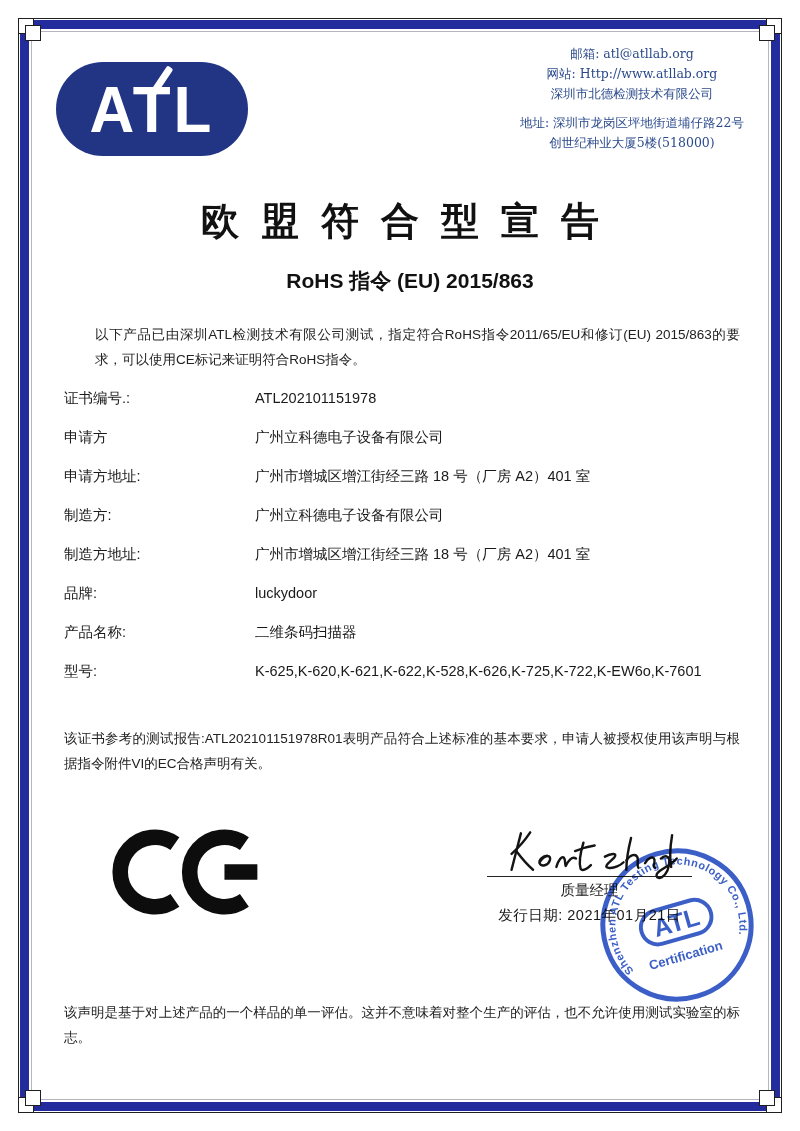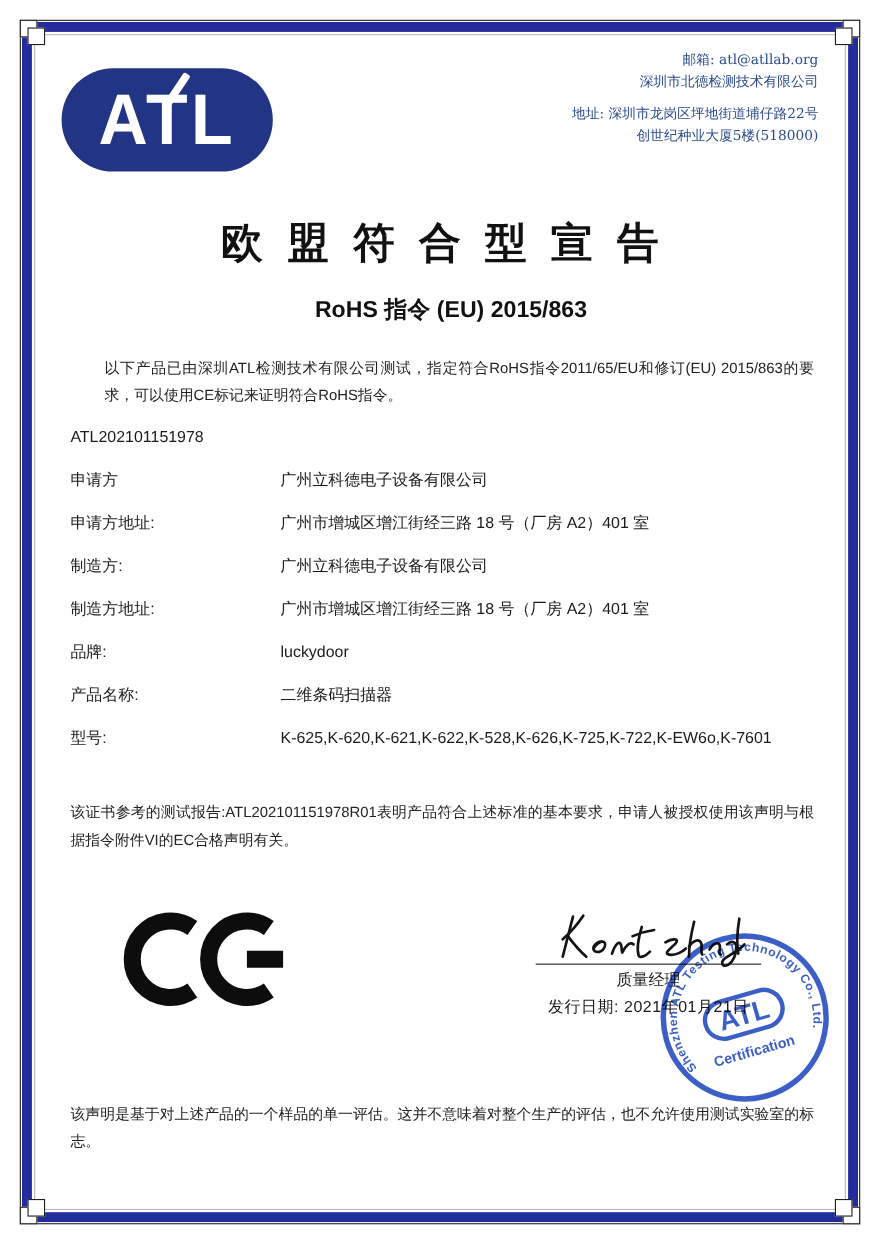--- a/index.html
+++ b/index.html
@@ -13,21 +13,21 @@
   .frame-inner { position:absolute; inset:31px; border:1px solid #b5b5c0; pointer-events:none; }
   .corner-sq { position:absolute; width:16px; height:16px; background:#ffffff; border:1.5px solid #1f1f1f; }
 
   
   .logo { position:absolute; left:56px; top:62px; width:192px; height:94px;
           background:#213584; border-radius:47px; display:flex; align-items:center; justify-content:center; }
   .logo-text { color:#ffffff; font-size:62px; font-weight:800; letter-spacing:3px;
                font-family:"Liberation Sans", sans-serif; transform:scaleY(1.05); }
   .logo-slash { position:absolute; left:88px; top:16px; width:34px; height:7px; background:#ffffff;
                 transform:rotate(-56deg); border-radius:2px; }
-  .contact { position:absolute; right:56px; top:44px; text-align:right; color:#2b4a8c;
+  .contact { position:absolute; right:56px; top:44px; text-align:center; color:#2b4a8c;
              font-family:"DejaVu Serif", serif; font-size:12.5px; line-height:20px; }
   .contact .gap { height:9px; }
 
   
   .title { position:absolute; left:0; right:0; top:196px; text-align:center;
            font-family:"Liberation Serif", serif; font-weight:bold; font-size:38px;
            letter-spacing:22px; padding-left:22px; color:#111; }
   .subtitle { position:absolute; left:0; right:0; top:267px; text-align:center;
               font-weight:bold; font-size:21px; color:#111;padding-left:20px; }
 
@@ -75,33 +75,35 @@
   <div class="corner-sq" style="left:766px;top:1097px;"></div>
   <div class="corner-sq" style="left:759px;top:1090px;"></div>
 
   <div class="logo">
     <span class="logo-text">ATL</span>
     <span class="logo-slash"></span>
   </div>
 
   <div class="contact">
     <div>邮箱: atl@atllab.org</div>
+    <div>网站: Http://www.atllab.org</div>
     <div>深圳市北德检测技术有限公司</div>
     <div class="gap"></div>
     <div>地址: 深圳市龙岗区坪地街道埔仔路22号</div>
     <div>创世纪种业大厦5楼(518000)</div>
   </div>
 
   <div class="title">欧盟符合型宣告</div>
   <div class="subtitle">RoHS 指令 (EU) 2015/863</div>
 
   <div class="para intro">以下产品已由深圳ATL检测技术有限公司测试，指定符合RoHS指令2011/65/EU和修订(EU) 2015/863的要求，可以使用CE标记来证明符合RoHS指令。</div>
 
   <div class="fields">
     <div class="field-row">
+      <div class="field-label">证书编号.:</div>
       <div class="field-value">ATL202101151978</div>
     </div>
     <div class="field-row">
       <div class="field-label">申请方</div>
       <div class="field-value">广州立科德电子设备有限公司</div>
     </div>
     <div class="field-row">
       <div class="field-label">申请方地址:</div>
       <div class="field-value">广州市增城区增江街经三路 18 号（厂房 A2）401 室</div>
     </div>

